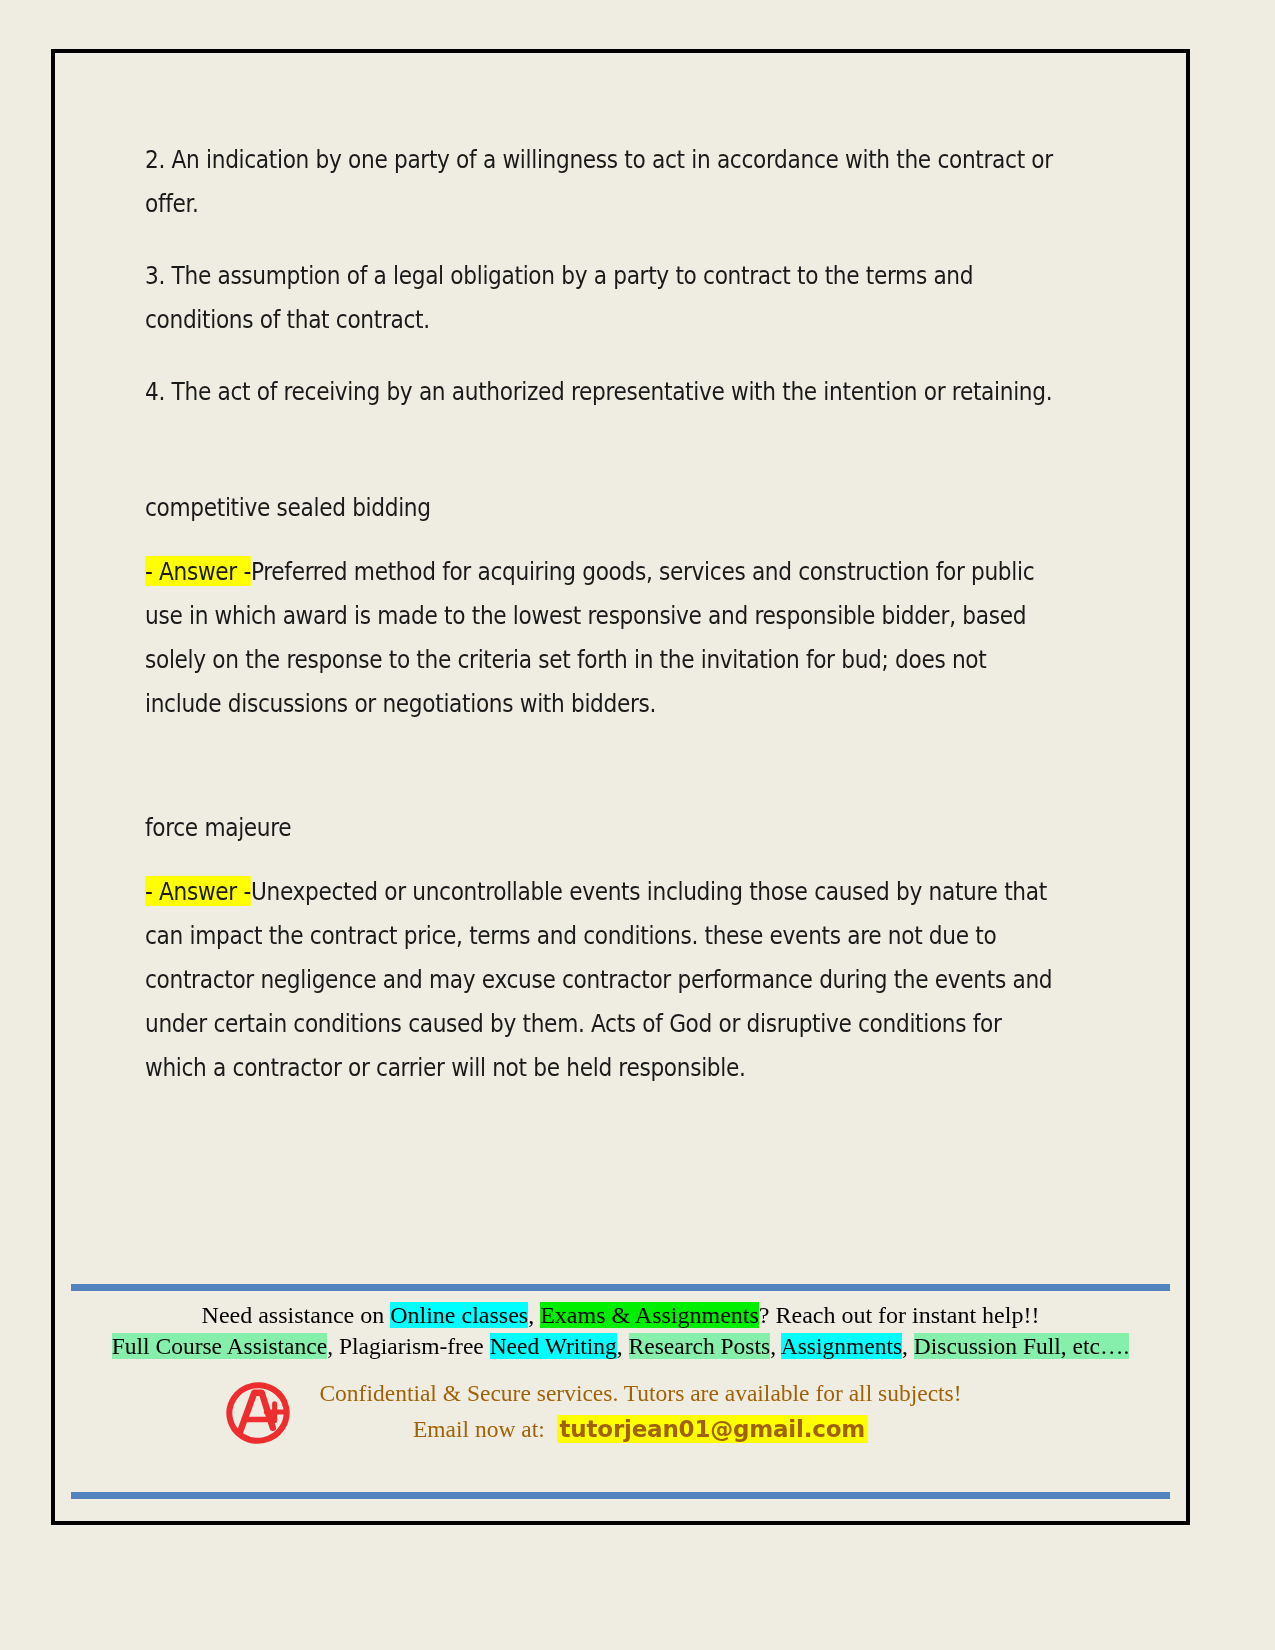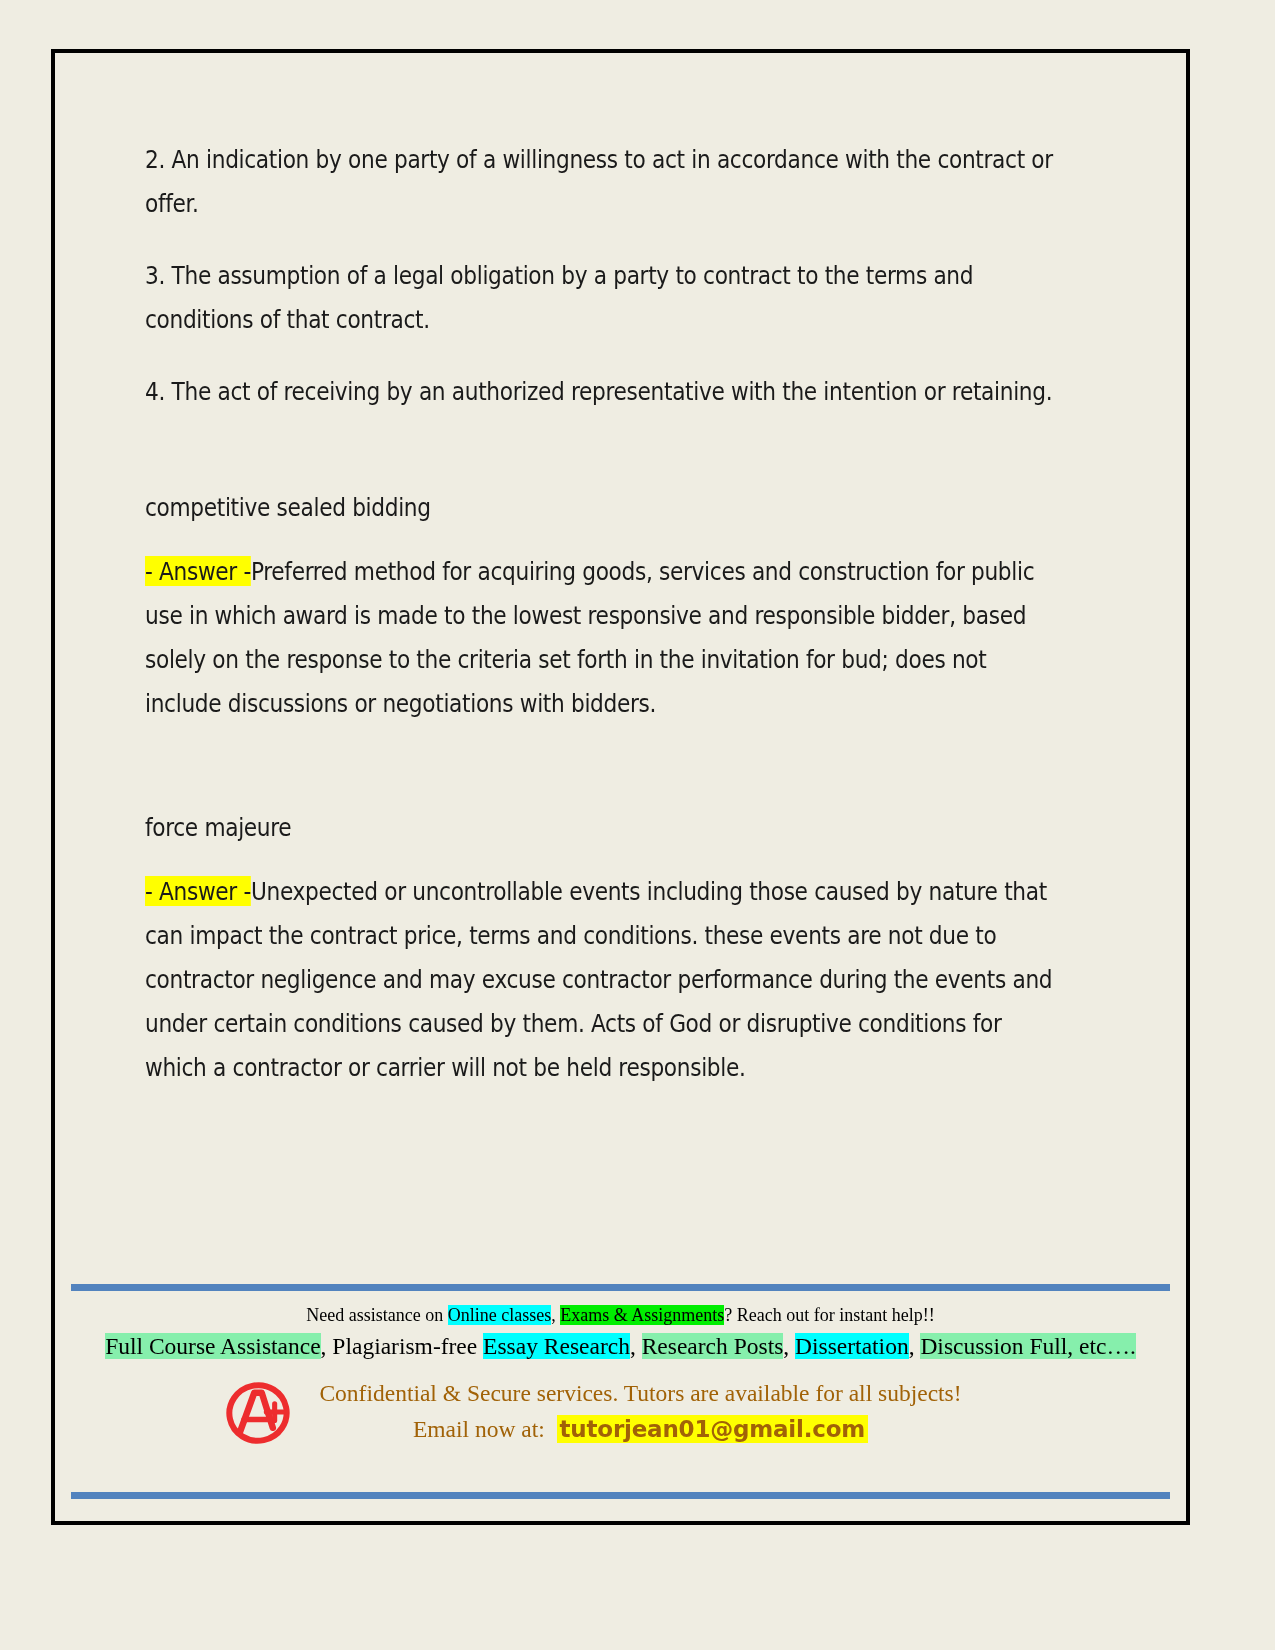--- a/index.html
+++ b/index.html
@@ -78,21 +78,21 @@
   .rule.top { margin-bottom: 0; }
 
   .promo {
     font-family: "Liberation Serif", "DejaVu Serif", serif;
     color: #000000;
     text-align: center;
     padding-top: 9px;
   }
 
   .promo-line1 {
-    font-size: 18px;
+    font-size: 24px;
     line-height: 30px;
     white-space: nowrap;
   }
   .promo-line2 {
     font-size: 23.5px;
     line-height: 32px;
     white-space: nowrap;
   }
 
   .hl-cyan   { background: #00FFFF; }
@@ -155,21 +155,21 @@
 
   </div>
 
   <div class="footer">
 
     <div class="rule top"></div>
 
     <div class="promo">
       <div class="promo-line1"><span>Need assistance on </span><span class="hl-cyan">Online classes</span><span>, </span><span class="hl-green">Exams &amp; Assignments</span><span>? Reach out for instant help!!</span></div>
 
-      <div class="promo-line2"><span class="hl-yel">Full Course Assistance</span><span>, Plagiarism-free </span><span class="hl-cyan">Essay Research</span><span>, </span><span class="hl-yel">Research Posts</span><span>, </span><span class="hl-cyan">Dissertation</span><span>, </span><span class="hl-yel">Discussion Full, etc….</span></div>
+      <div class="promo-line2"><span class="hl-yel">Full Course Assistance</span><span>, Plagiarism-free </span><span class="hl-cyan">Need Writing</span><span>, </span><span class="hl-yel">Research Posts</span><span>, </span><span class="hl-cyan">Assignments</span><span>, </span><span class="hl-yel">Discussion Full, etc….</span></div>
     </div>
 
     <div class="contact-row">
 
       <div class="logo">
         <svg viewBox="0 0 80 80" width="74" height="74" aria-hidden="true">
           <ellipse cx="40" cy="40" rx="31" ry="30" fill="none" stroke="#ED2D2E" stroke-width="6.5" transform="rotate(-12 40 40)"></ellipse>
           <path d="M20 62 L36 18 L44 18 L56 56" fill="none" stroke="#ED2D2E" stroke-width="7" stroke-linecap="round" stroke-linejoin="round"></path>
           <line x1="25" y1="47" x2="50" y2="47" stroke="#ED2D2E" stroke-width="6" stroke-linecap="round"></line>
           <line x1="58" y1="30" x2="58" y2="48" stroke="#ED2D2E" stroke-width="5.5" stroke-linecap="round"></line>

